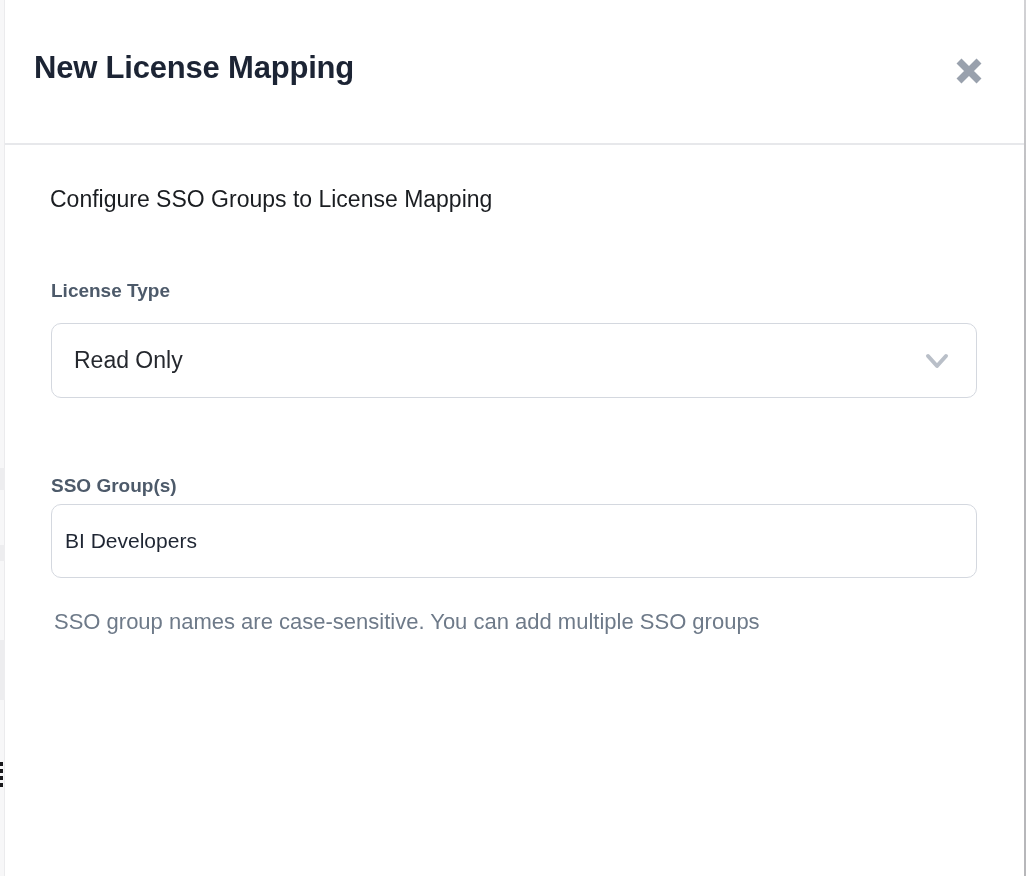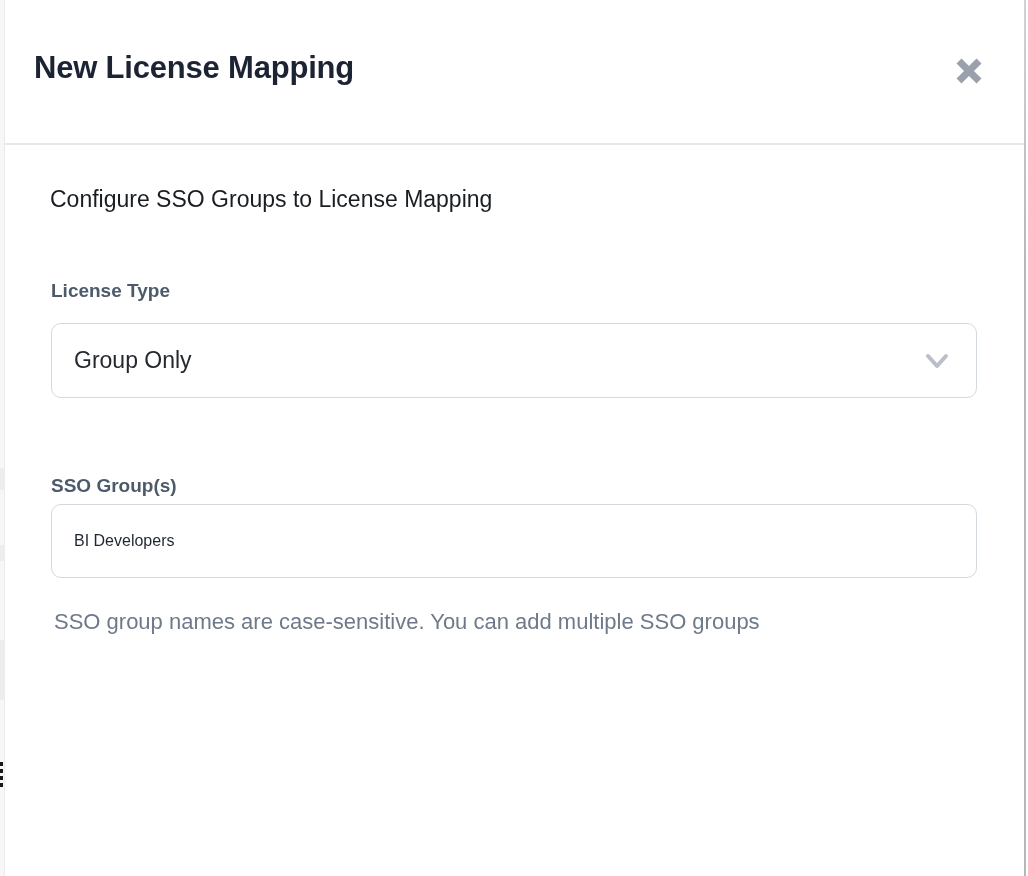--- a/index.html
+++ b/index.html
@@ -80,21 +80,21 @@
     border-radius: 10px;
   }
   .selectbox { top: 323px; display: flex; align-items: center; cursor: pointer; }
   .selectbox .value {
     margin-left: 22px; font-size: 23px; color: var(--field-text);
   }
   .selectbox .chev { position: absolute; right: 26px; top: 24px; }
 
   .textinput {
     top: 504px; height: 74px;
-    padding-left: 22px; font-size: 16px; color: var(--input-text);
+    padding-left: 13px; font-size: 21px; color: var(--input-text);
     font-family: "Liberation Sans", "DejaVu Sans", sans-serif;
     outline: none;
   }
 
   .helper {
     position: absolute; left: 49px; top: 602px; width: 850px;
     font-size: 22px; line-height: 40px; color: var(--helper-text);
   }
 </style>
 </head>
@@ -123,21 +123,21 @@
         <path d="M6 6 L26 26 M26 6 L6 26" stroke="var(--close-icon)" stroke-width="7" stroke-linecap="butt" fill="none"></path>
       </svg>
     </button>
 
     <div class="header-divider"></div>
 
     <div class="section-heading">Configure SSO Groups to License Mapping</div>
 
     <div class="field-label label-license">License Type</div>
     <div class="box selectbox" role="combobox" aria-expanded="false">
-      <span class="value">Group Only</span>
+      <span class="value">Read Only</span>
       <svg class="chev" width="26" height="26" viewBox="0 0 26 26">
         <polyline points="4,8 13,18 22,8" stroke="var(--chevron-icon)" stroke-width="4" fill="none" stroke-linecap="round" stroke-linejoin="round"></polyline>
       </svg>
     </div>
 
     <div class="field-label label-sso">SSO Group(s)</div>
     <input class="box textinput" type="text" value="BI Developers" style="">
 
     <div class="helper">
       <span>SSO group names are case-sensitive. You can add multiple SSO groups</span><br>

